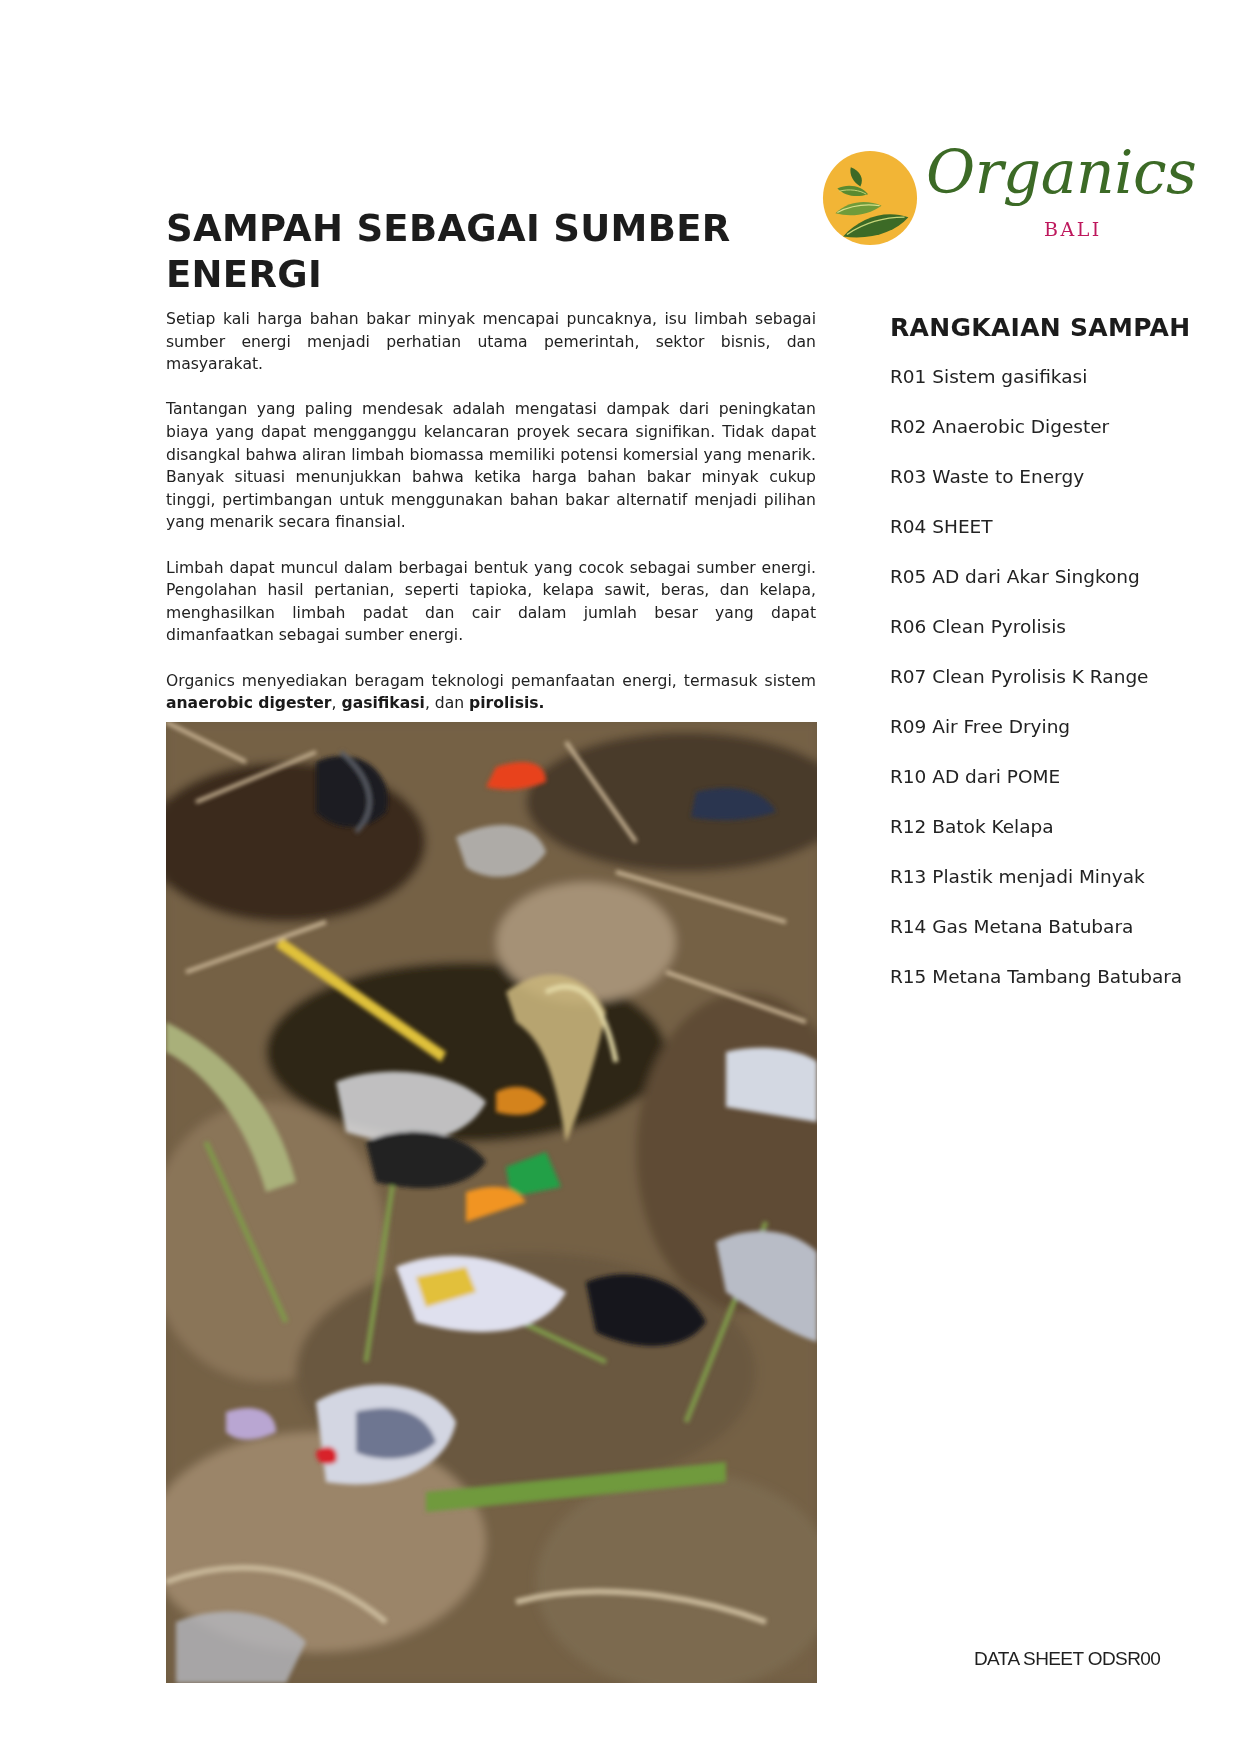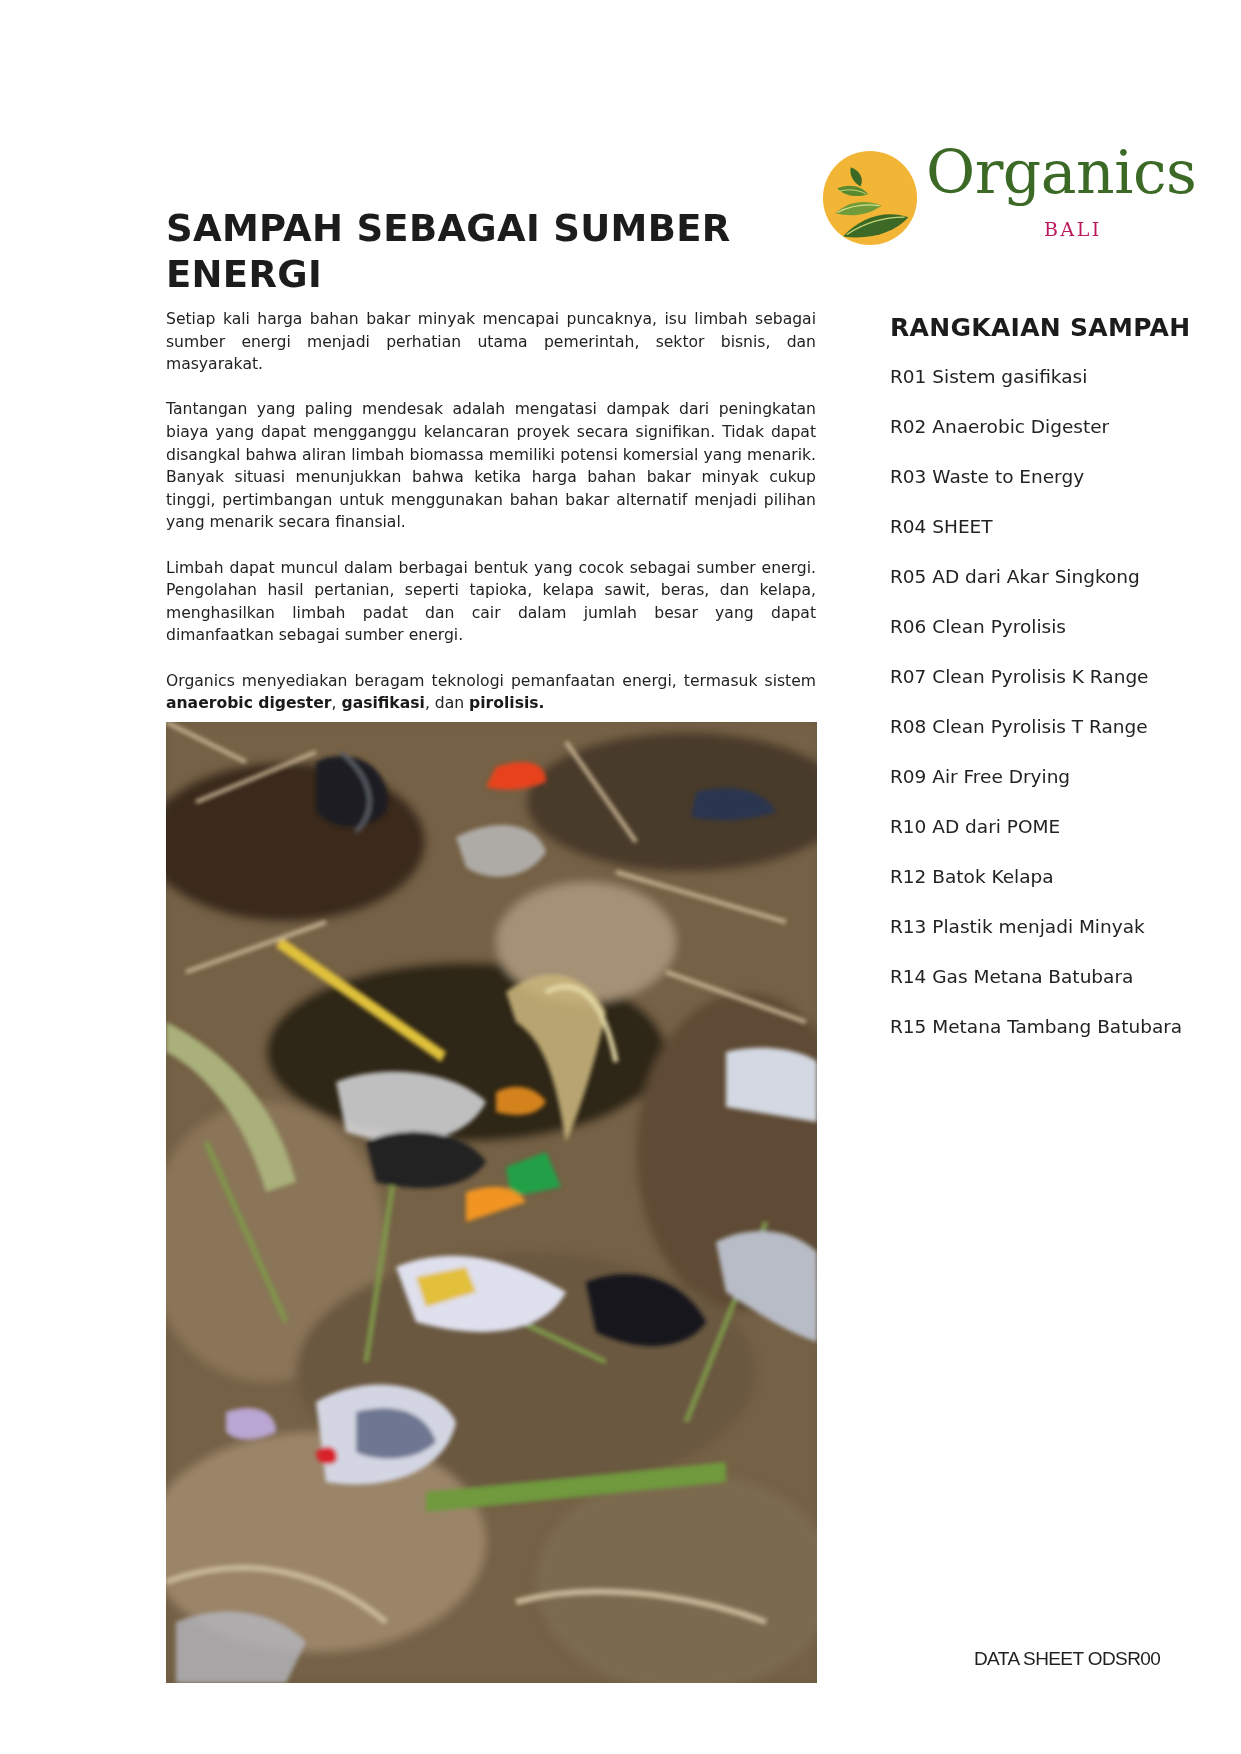--- a/index.html
+++ b/index.html
@@ -5,21 +5,21 @@
     html, body { margin: 0; padding: 0; background: #ffffff; }
     body {
       width: 1241px; height: 1754px; position: relative; overflow: hidden;
       font-family: "DejaVu Sans", sans-serif; color: #1f1f1f;
     }
     .logo { position: absolute; left: 822px; top: 148px; width: 340px; height: 100px; }
     .logo-circle { position: absolute; left: 0; top: 2px; width: 96px; height: 96px; }
     .logo-word {
       position: absolute; left: 104px; top: -6px;
       font-family: "DejaVu Serif", serif; font-size: 60px; color: #3c6a26;
-      letter-spacing: -0.5px; line-height: 1;
+      letter-spacing: -0.5px; line-height: 1; font-style: italic;
     }
     .logo-sub {
       position: absolute; left: 222px; top: 70px;
       font-family: "DejaVu Serif", serif; font-size: 19px; color: #be185d;
       letter-spacing: 2.5px;
     }
     .title {
       position: absolute; left: 166px; top: 206px; width: 640px;
       font-family: "DejaVu Sans", sans-serif; font-weight: bold; font-size: 37px;
       line-height: 46px; color: #1c1c1c; margin: 0; letter-spacing: 0.3px;
@@ -138,21 +138,20 @@
 <div class="sidebar">
   <h2>RANGKAIAN SAMPAH</h2>
   <ul class="product-list">
     <li>R01 Sistem gasifikasi</li>
     <li>R02 Anaerobic Digester</li>
     <li>R03 Waste to Energy</li>
     <li>R04 SHEET</li>
     <li>R05 AD dari Akar Singkong</li>
     <li>R06 Clean Pyrolisis</li>
     <li>R07 Clean Pyrolisis K Range</li>
-    <li>R08 Clean Pyrolisis T Range</li>
     <li>R09 Air Free Drying</li>
     <li>R10 AD dari POME</li>
     <li>R12 Batok Kelapa</li>
     <li>R13 Plastik menjadi Minyak</li>
     <li>R14 Gas Metana Batubara</li>
     <li>R15 Metana Tambang Batubara</li>
   </ul>
 </div>
 
 <div class="footer-code">DATA SHEET ODSR00</div>

